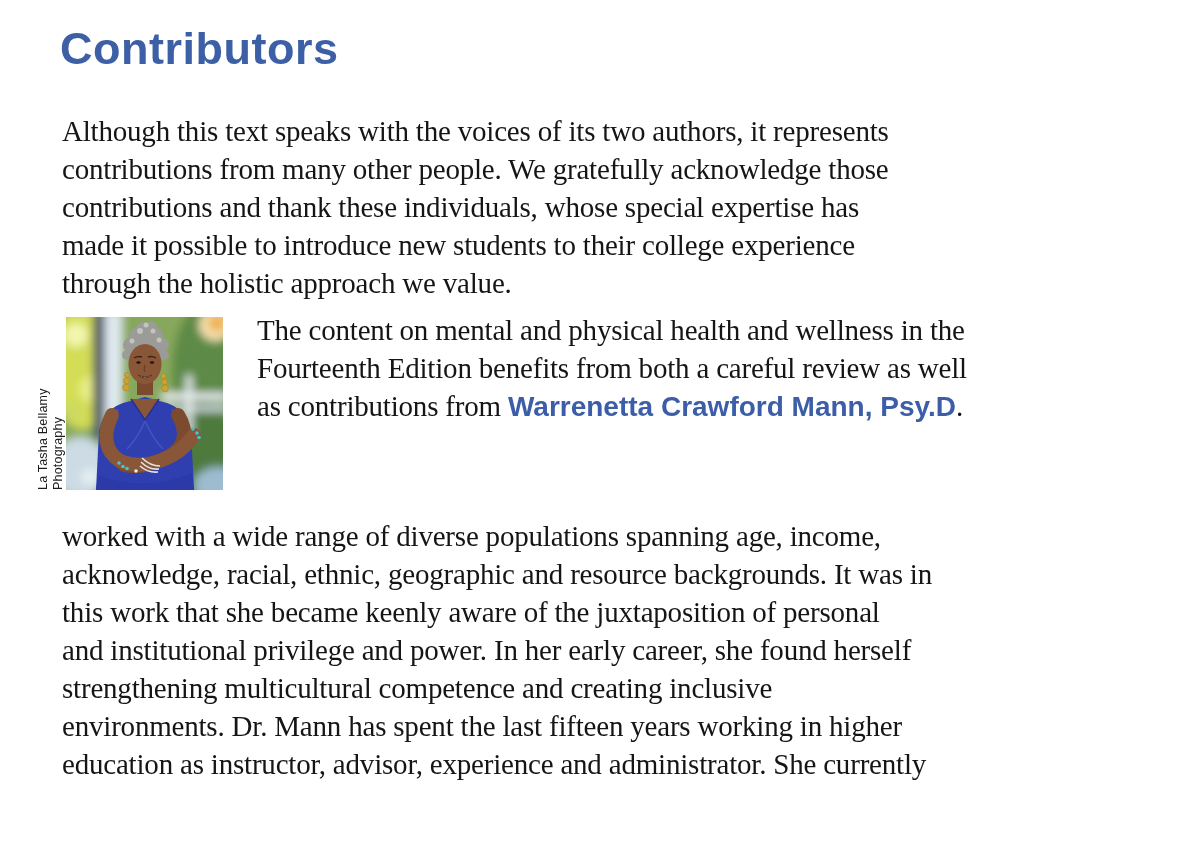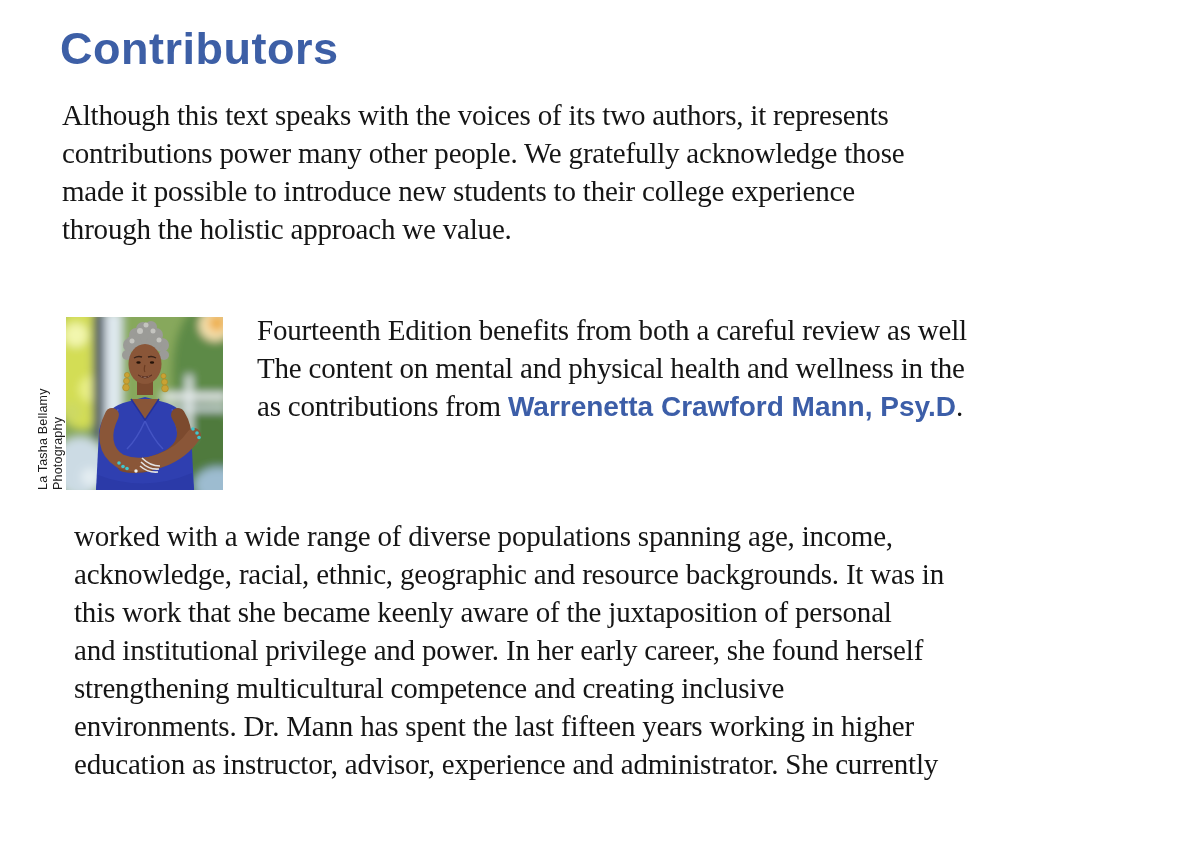--- a/index.html
+++ b/index.html
@@ -21,24 +21,24 @@
     margin:0;
   }
   .para{
     position:absolute;
     font-size:29px;
     line-height:38px;
     letter-spacing:-0.2px;
     white-space:nowrap;
   }
   .para .line{white-space:nowrap;}
-  .p1{left:62px;top:96px;}
+  .p1{left:62px;top:112px;}
   .p2{left:257px;top:311px;}
   .p3w{left:257px;top:441px;}
-  .p3f{left:74px;top:517px;}
+  .p3f{left:62px;top:517px;}
   .contrib-name{
     font-family:"Liberation Sans", sans-serif;
     font-weight:700;
     font-size:28px;
     color:#3C5EA8;
     letter-spacing:0;
   }
   .figure{position:absolute;left:0;top:0;}
   .photo{
     position:absolute;left:66px;top:317px;
@@ -58,21 +58,22 @@
 </style>
 </head>
 <body>
 
 <div class="page">
 
   <h1 class="heading">Contributors</h1>
 
   <div class="para p1">
     <div class="line">Although this text speaks with the voices of its two authors, it represents</div>
-    <div class="line">contributions power many other people. We gratefully acknowledge those</div>
+    <div class="line">contributions from many other people. We gratefully acknowledge those</div>
+    <div class="line">contributions and thank these individuals, whose special expertise has</div>
     <div class="line">made it possible to introduce new students to their college experience</div>
     <div class="line">through the holistic approach we value.</div>
   </div>
 
   <div class="figure">
     <div class="credit">
       <div>La Tasha Bellamy</div>
       <div>Photography</div>
     </div>
 
@@ -180,22 +181,22 @@
         </g>
 
         <circle cx="70" cy="154" r="1.7" fill="#f0f0f0"></circle>
 
         <path d="M30,173 L32,158 Q79,176 126,156 L128,173 Z" fill="#2B3AA8"></path>
       </g>
     </svg>
   </div>
 
   <div class="para p2">
+    <div class="line">The content on mental and physical health and wellness in the</div>
     <div class="line">Fourteenth Edition benefits from both a careful review as well</div>
-    <div class="line">The content on mental and physical health and wellness in the</div>
     <div class="line"><span>as contributions from </span><span class="contrib-name">Warrenetta Crawford Mann, Psy.D</span><span>.</span></div>
   </div>
 
 
   <div class="para p3f">
     <div class="line">worked with a wide range of diverse populations spanning age, income,</div>
     <div class="line">acknowledge, racial, ethnic, geographic and resource backgrounds. It was in</div>
     <div class="line">this work that she became keenly aware of the juxtaposition of personal</div>
     <div class="line">and institutional privilege and power. In her early career, she found herself</div>
     <div class="line">strengthening multicultural competence and creating inclusive</div>

